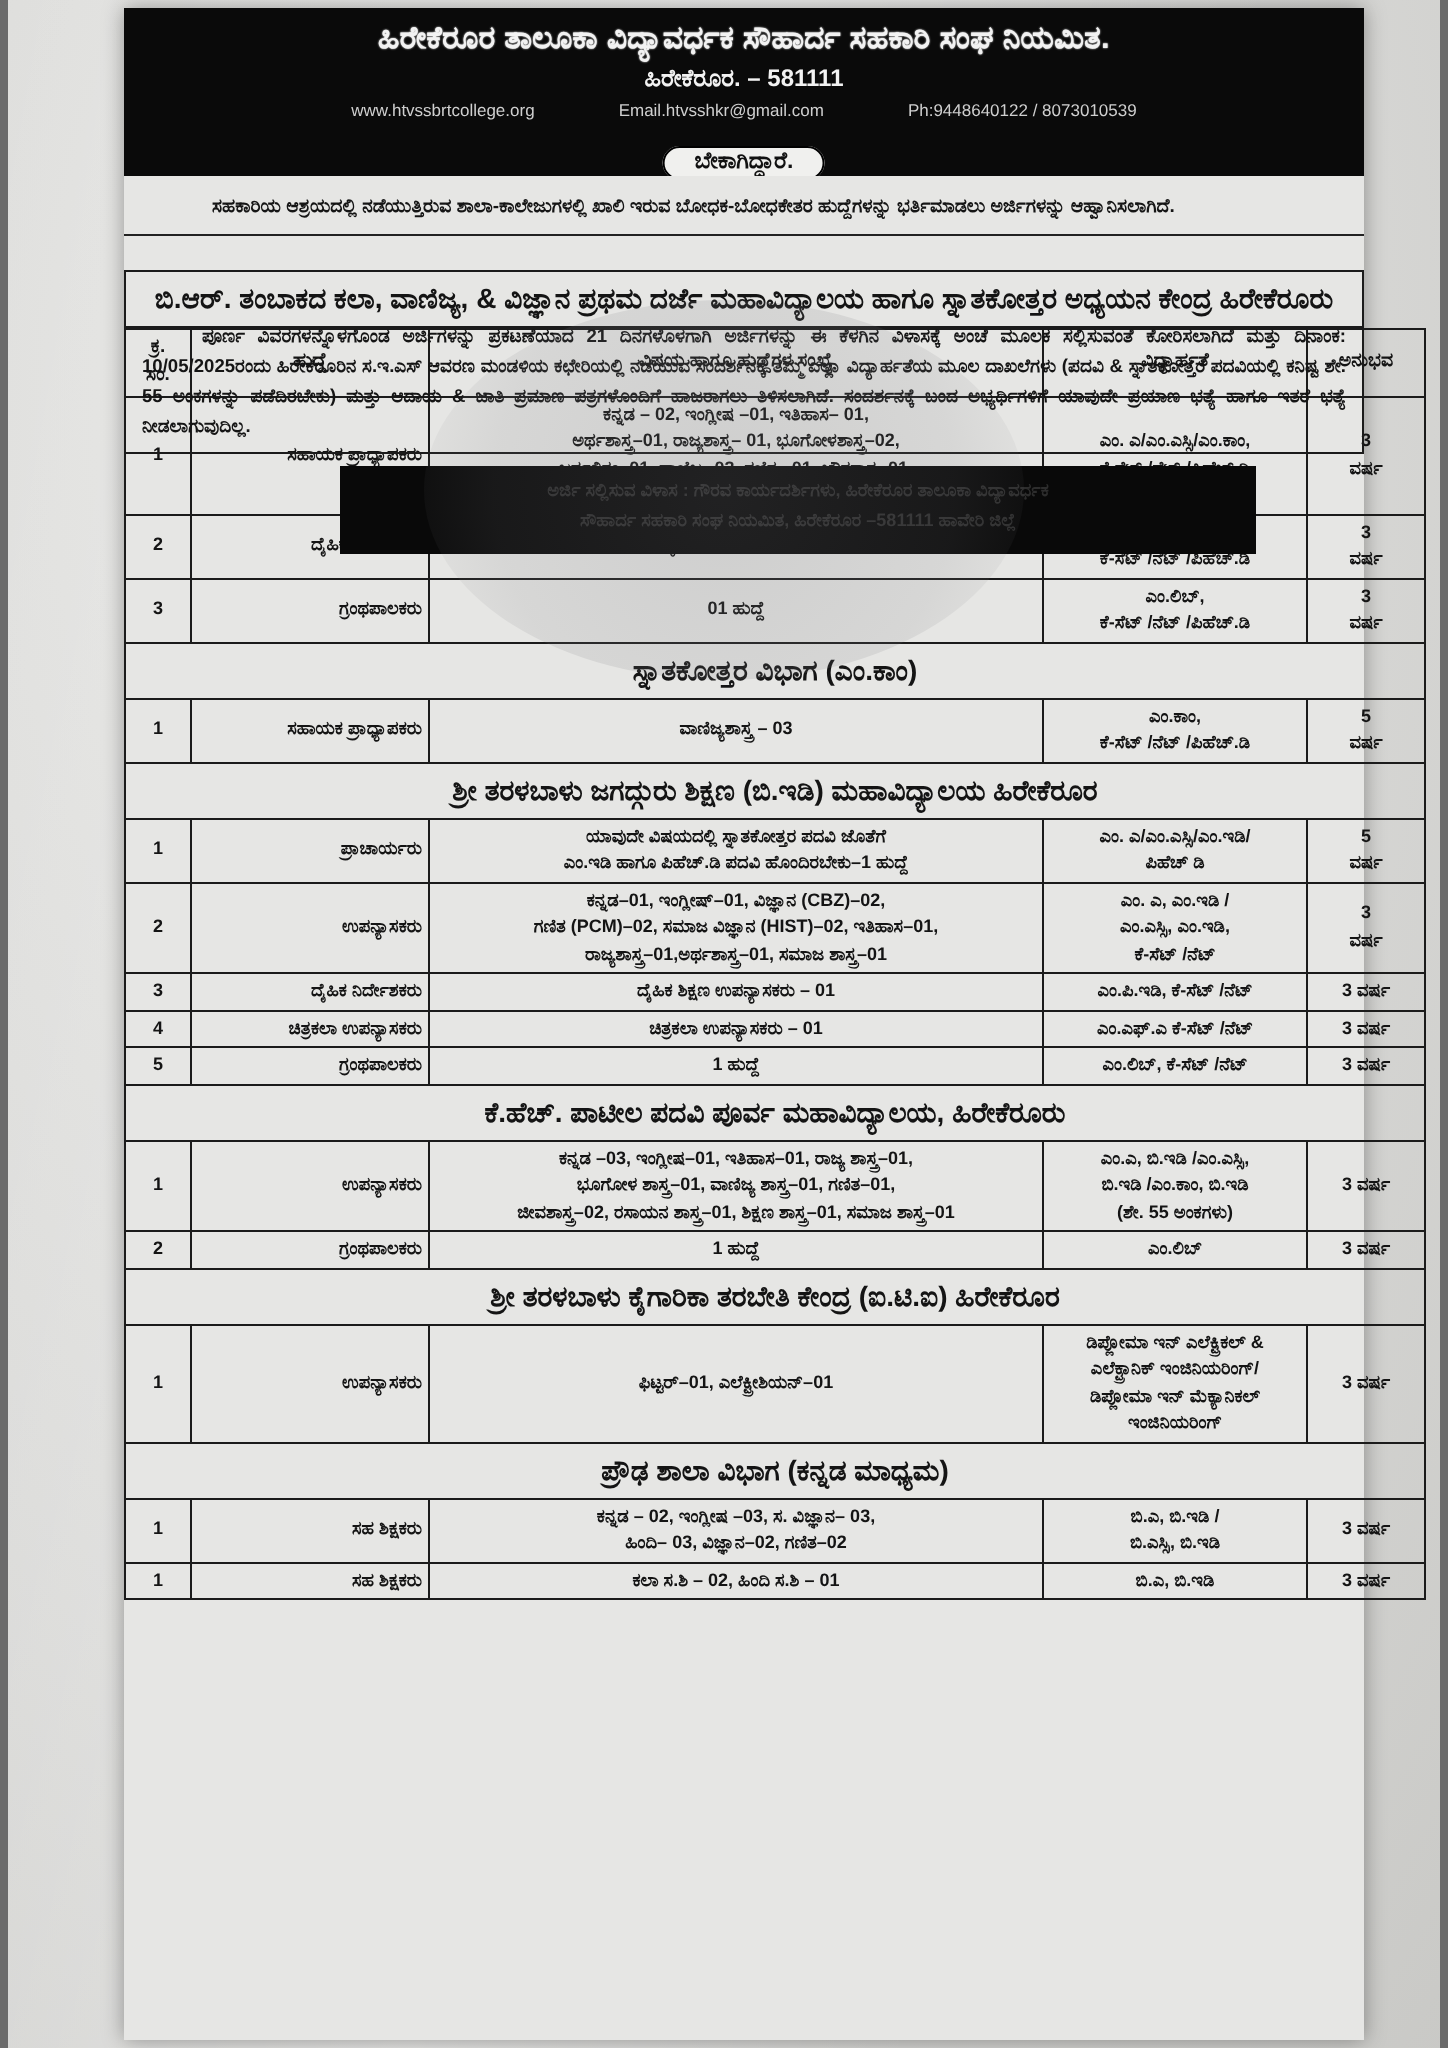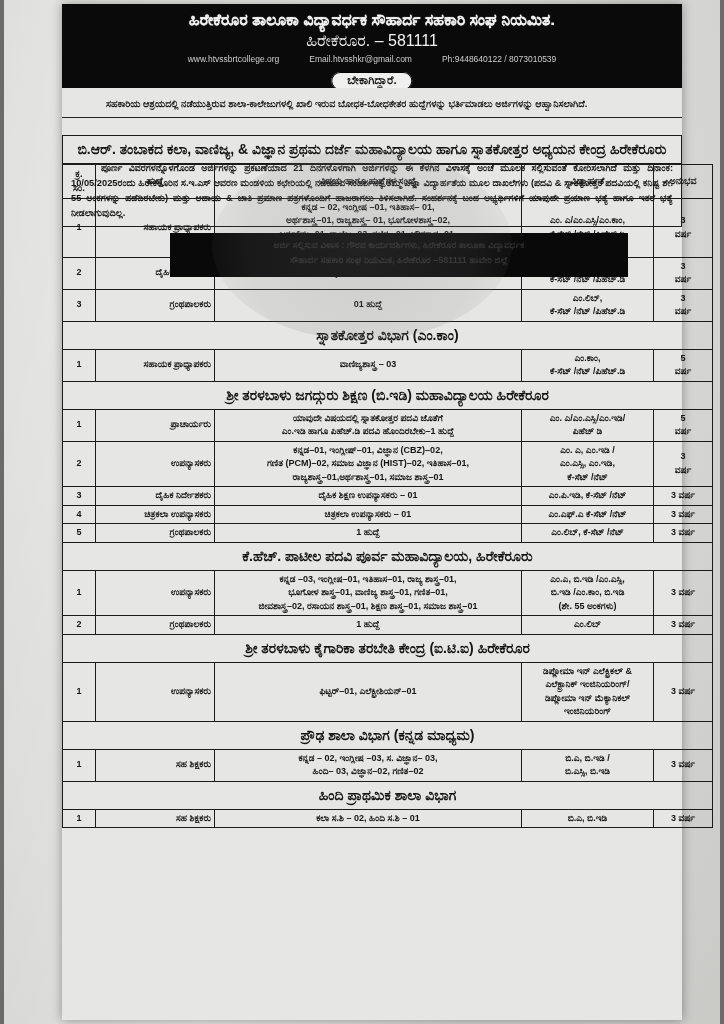--- a/index.html
+++ b/index.html
@@ -28,25 +28,25 @@
     background:#0a0a0a;color:#f2f2f2;
     text-align:center;
     overflow:hidden;
   }
   .hdr .l1{
     font-size:15.5px;font-weight:bold;letter-spacing:.2px;
     margin-top:7px;
     text-shadow:0 0 1px #fff;
   }
   .hdr .l2{
-    font-size:16px;font-weight:normal;margin-top:3px;
+    font-size:12px;font-weight:bold;margin-top:3px;
   }
   .hdr .l3{
     margin-top:4px;font-size:8.5px;color:#cfcfcf;
-    display:flex;justify-content:center;gap:30px;align-items:center;
+    display:flex;justify-content:center;gap:42px;align-items:center;
   }
   .pill{
     position:absolute;left:50%;transform:translateX(-50%);
     bottom:-2px;
     background:#f0f0ee;color:#111;
     font-size:11.5px;font-weight:bold;
     padding:2px 16px 3px 16px;
     border-radius:14px;
     box-shadow:0 0 0 1px #000 inset;
     white-space:nowrap;
@@ -295,23 +295,20 @@
             <tr class="inst">
               <td colspan="5">ಪ್ರೌಢ ಶಾಲಾ ವಿಭಾಗ (ಕನ್ನಡ ಮಾಧ್ಯಮ)</td>
             </tr>
             <tr>
               <td class="c-sl">1</td>
               <td class="c-post">ಸಹ ಶಿಕ್ಷಕರು</td>
               <td class="c-sub">ಕನ್ನಡ – 02, ಇಂಗ್ಲೀಷ –03, ಸ. ವಿಜ್ಞಾನ– 03,<br>ಹಿಂದಿ– 03, ವಿಜ್ಞಾನ–02, ಗಣಿತ–02</td>
               <td class="c-qual">ಬಿ.ಎ, ಬಿ.ಇಡಿ /<br>ಬಿ.ಎಸ್ಸಿ, ಬಿ.ಇಡಿ</td>
               <td class="c-exp">3 ವರ್ಷ</td>
             </tr>
-            <tr class="inst">
-              <td colspan="5">ಹಿಂದಿ ಪ್ರಾಥಮಿಕ ಶಾಲಾ ವಿಭಾಗ</td>
-            </tr>
             <tr>
               <td class="c-sl">1</td>
               <td class="c-post">ಸಹ ಶಿಕ್ಷಕರು</td>
               <td class="c-sub">ಕಲಾ ಸ.ಶಿ – 02, ಹಿಂದಿ ಸ.ಶಿ – 01</td>
               <td class="c-qual">ಬಿ.ಎ, ಬಿ.ಇಡಿ</td>
               <td class="c-exp">3 ವರ್ಷ</td>
             </tr>
           </tbody>
         </table>
       </div>

